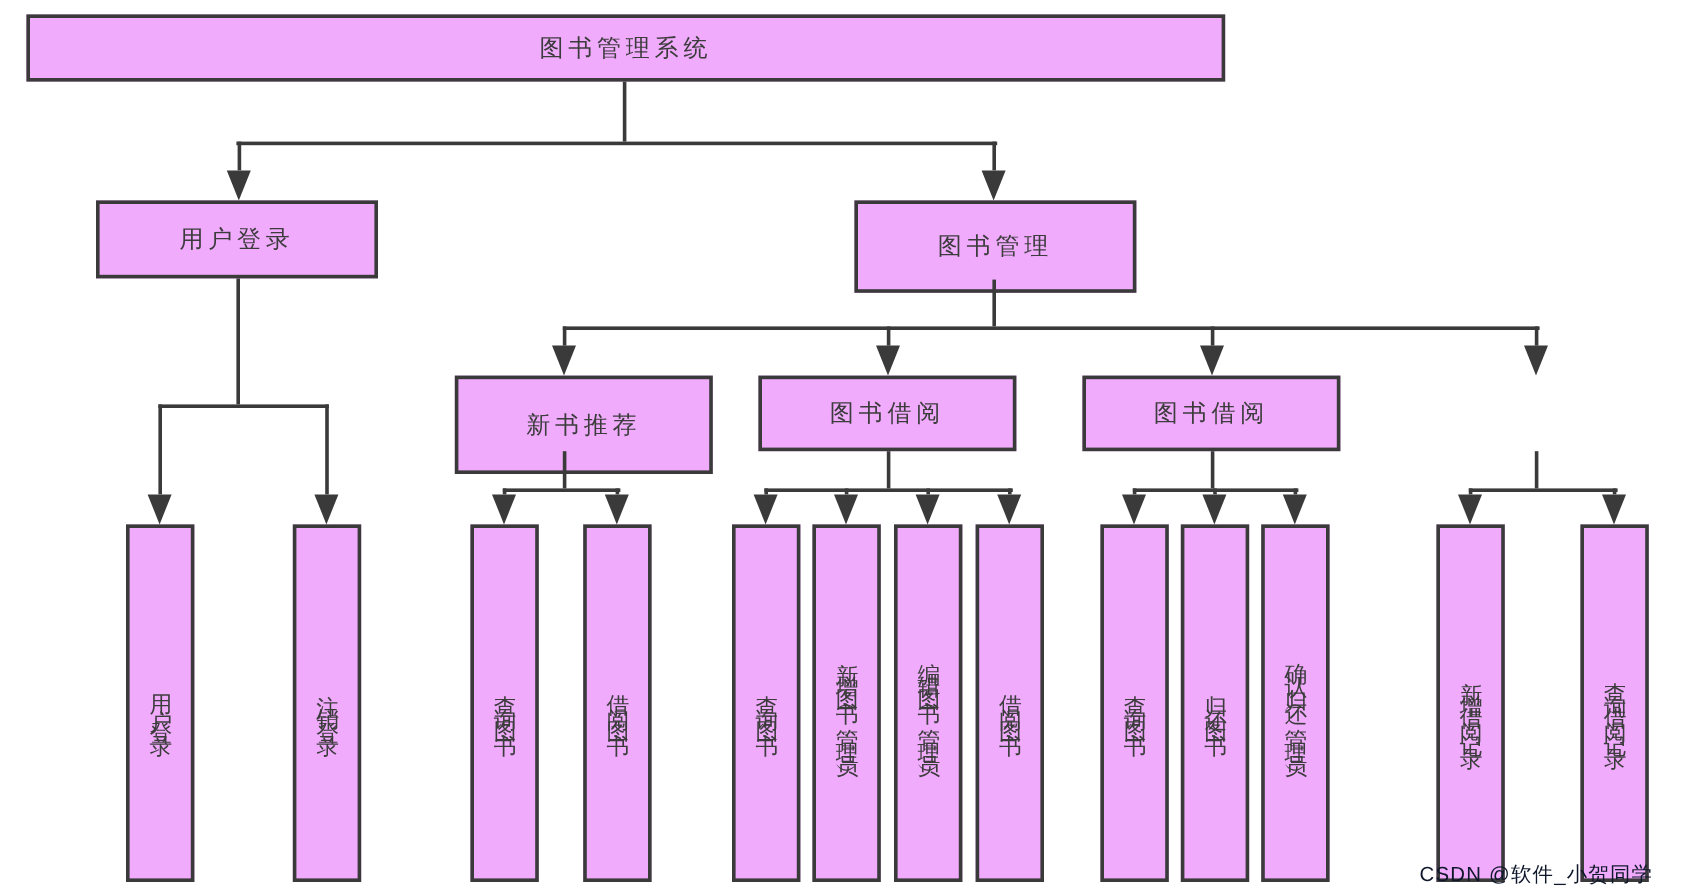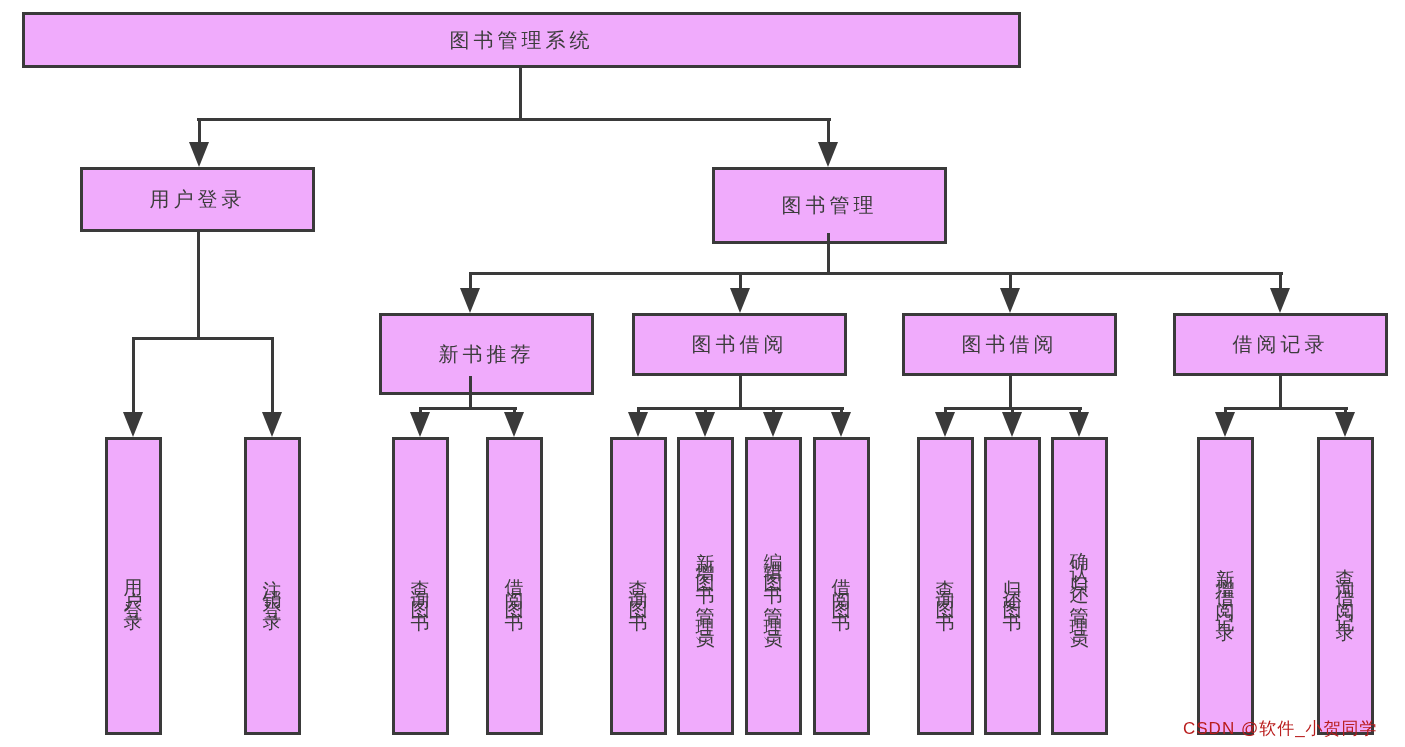--- a/index.html
+++ b/index.html
@@ -16,21 +16,21 @@
   }
   .vbox span{
     writing-mode:vertical-rl;font-size:19px;letter-spacing:11px;color:#3c3c3c;line-height:1;
   }
   .line{position:absolute;background:#3a3a3a;}
   .arrow{position:absolute;width:22px;}
   .arrow .stem{position:absolute;left:9.5px;top:0;width:3px;height:calc(100% - 25px);background:#3a3a3a;}
   .arrow .head{position:absolute;bottom:0;left:1px;width:0;height:0;
     border-left:10px solid transparent;border-right:10px solid transparent;border-top:25px solid #3a3a3a;}
   .watermark{
-    position:absolute;left:1183px;top:717px;font-size:17px;color:#b91c1c;
+    position:absolute;left:1183px;top:717px;font-size:17px;color:#0f172a;
     white-space:nowrap;z-index:5;letter-spacing:1px;
   }
 </style>
 </head>
 <body>
 
 <div class="canvas">
 
   <div class="node hbox" style="left:22px;top:12px;width:999px;height:56px">
     <span>图书管理系统</span>
@@ -44,23 +44,20 @@
   </div>
 
   <div class="node hbox" style="left:379px;top:313px;width:215px;height:82px">
     <span>新书推荐</span>
   </div>
   <div class="node hbox" style="left:632px;top:313px;width:215px;height:63px">
     <span>图书借阅</span>
   </div>
   <div class="node hbox" style="left:902px;top:313px;width:215px;height:63px">
     <span>图书借阅</span>
-  </div>
-  <div class="node hbox" style="left:1173px;top:313px;width:215px;height:63px">
-    <span>借阅记录</span>
   </div>
 
   <div class="node vbox" style="left:105px;top:437px;width:57px;height:298px">
     <span>用户登录</span>
   </div>
   <div class="node vbox" style="left:244px;top:437px;width:57px;height:298px">
     <span>注销登录</span>
   </div>
   <div class="node vbox" style="left:392px;top:437px;width:57px;height:298px">
     <span>查询图书</span>

